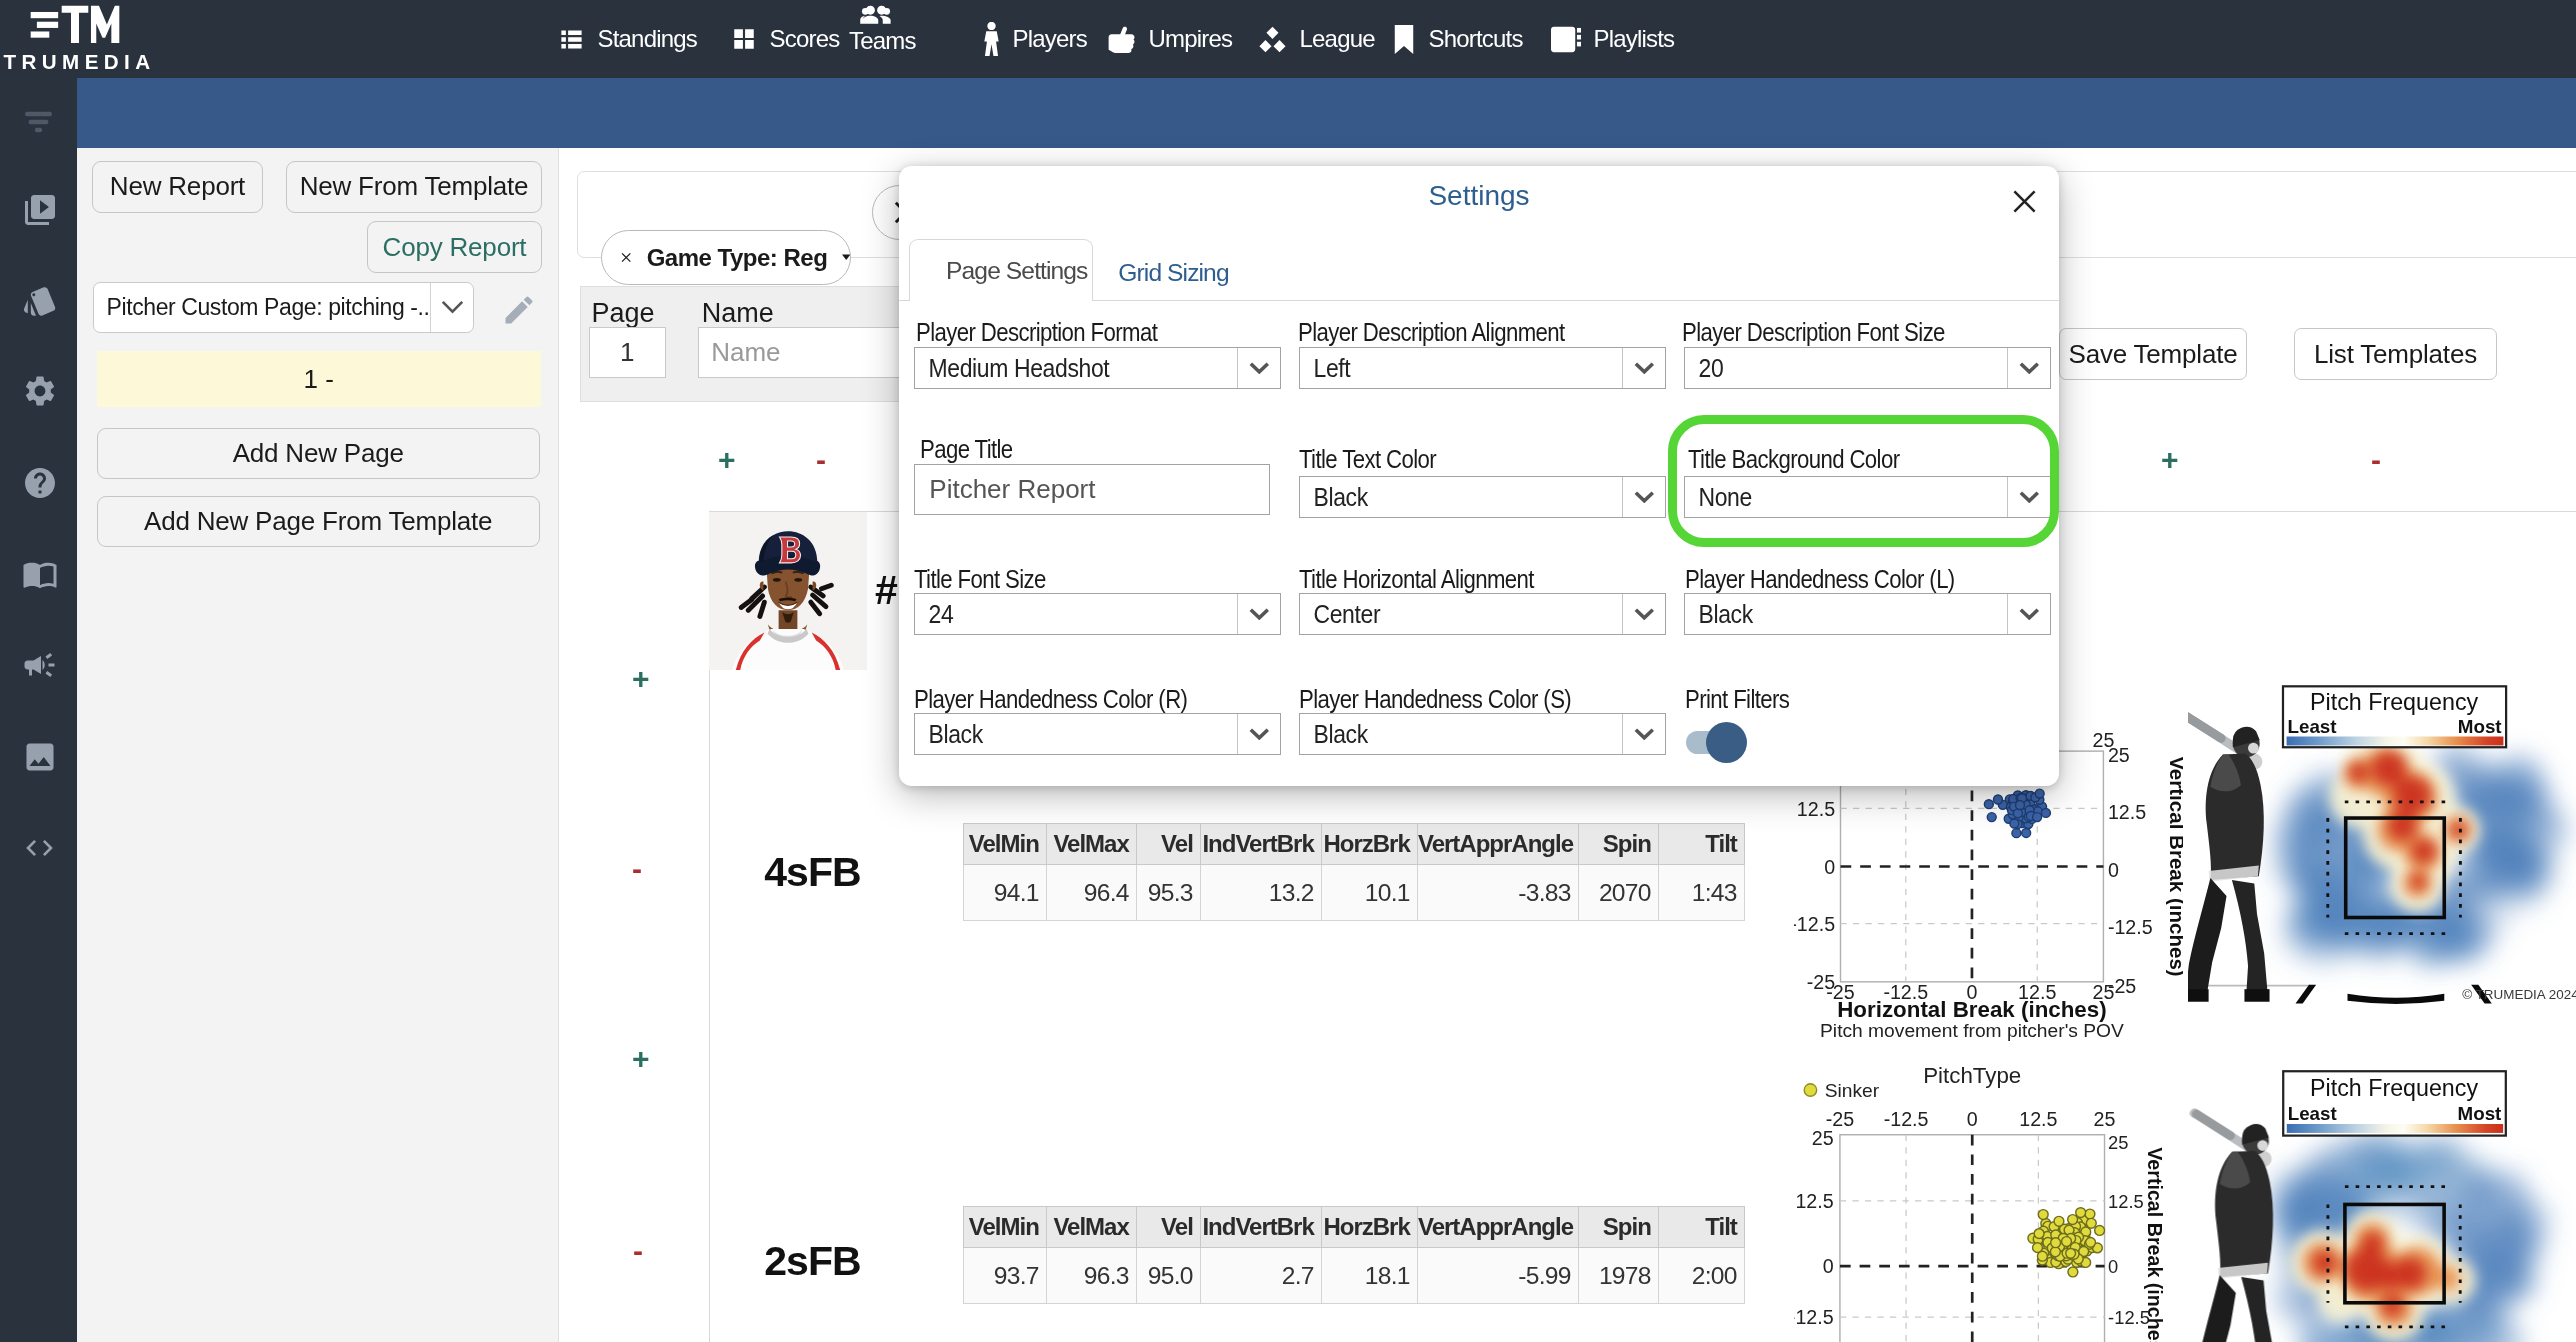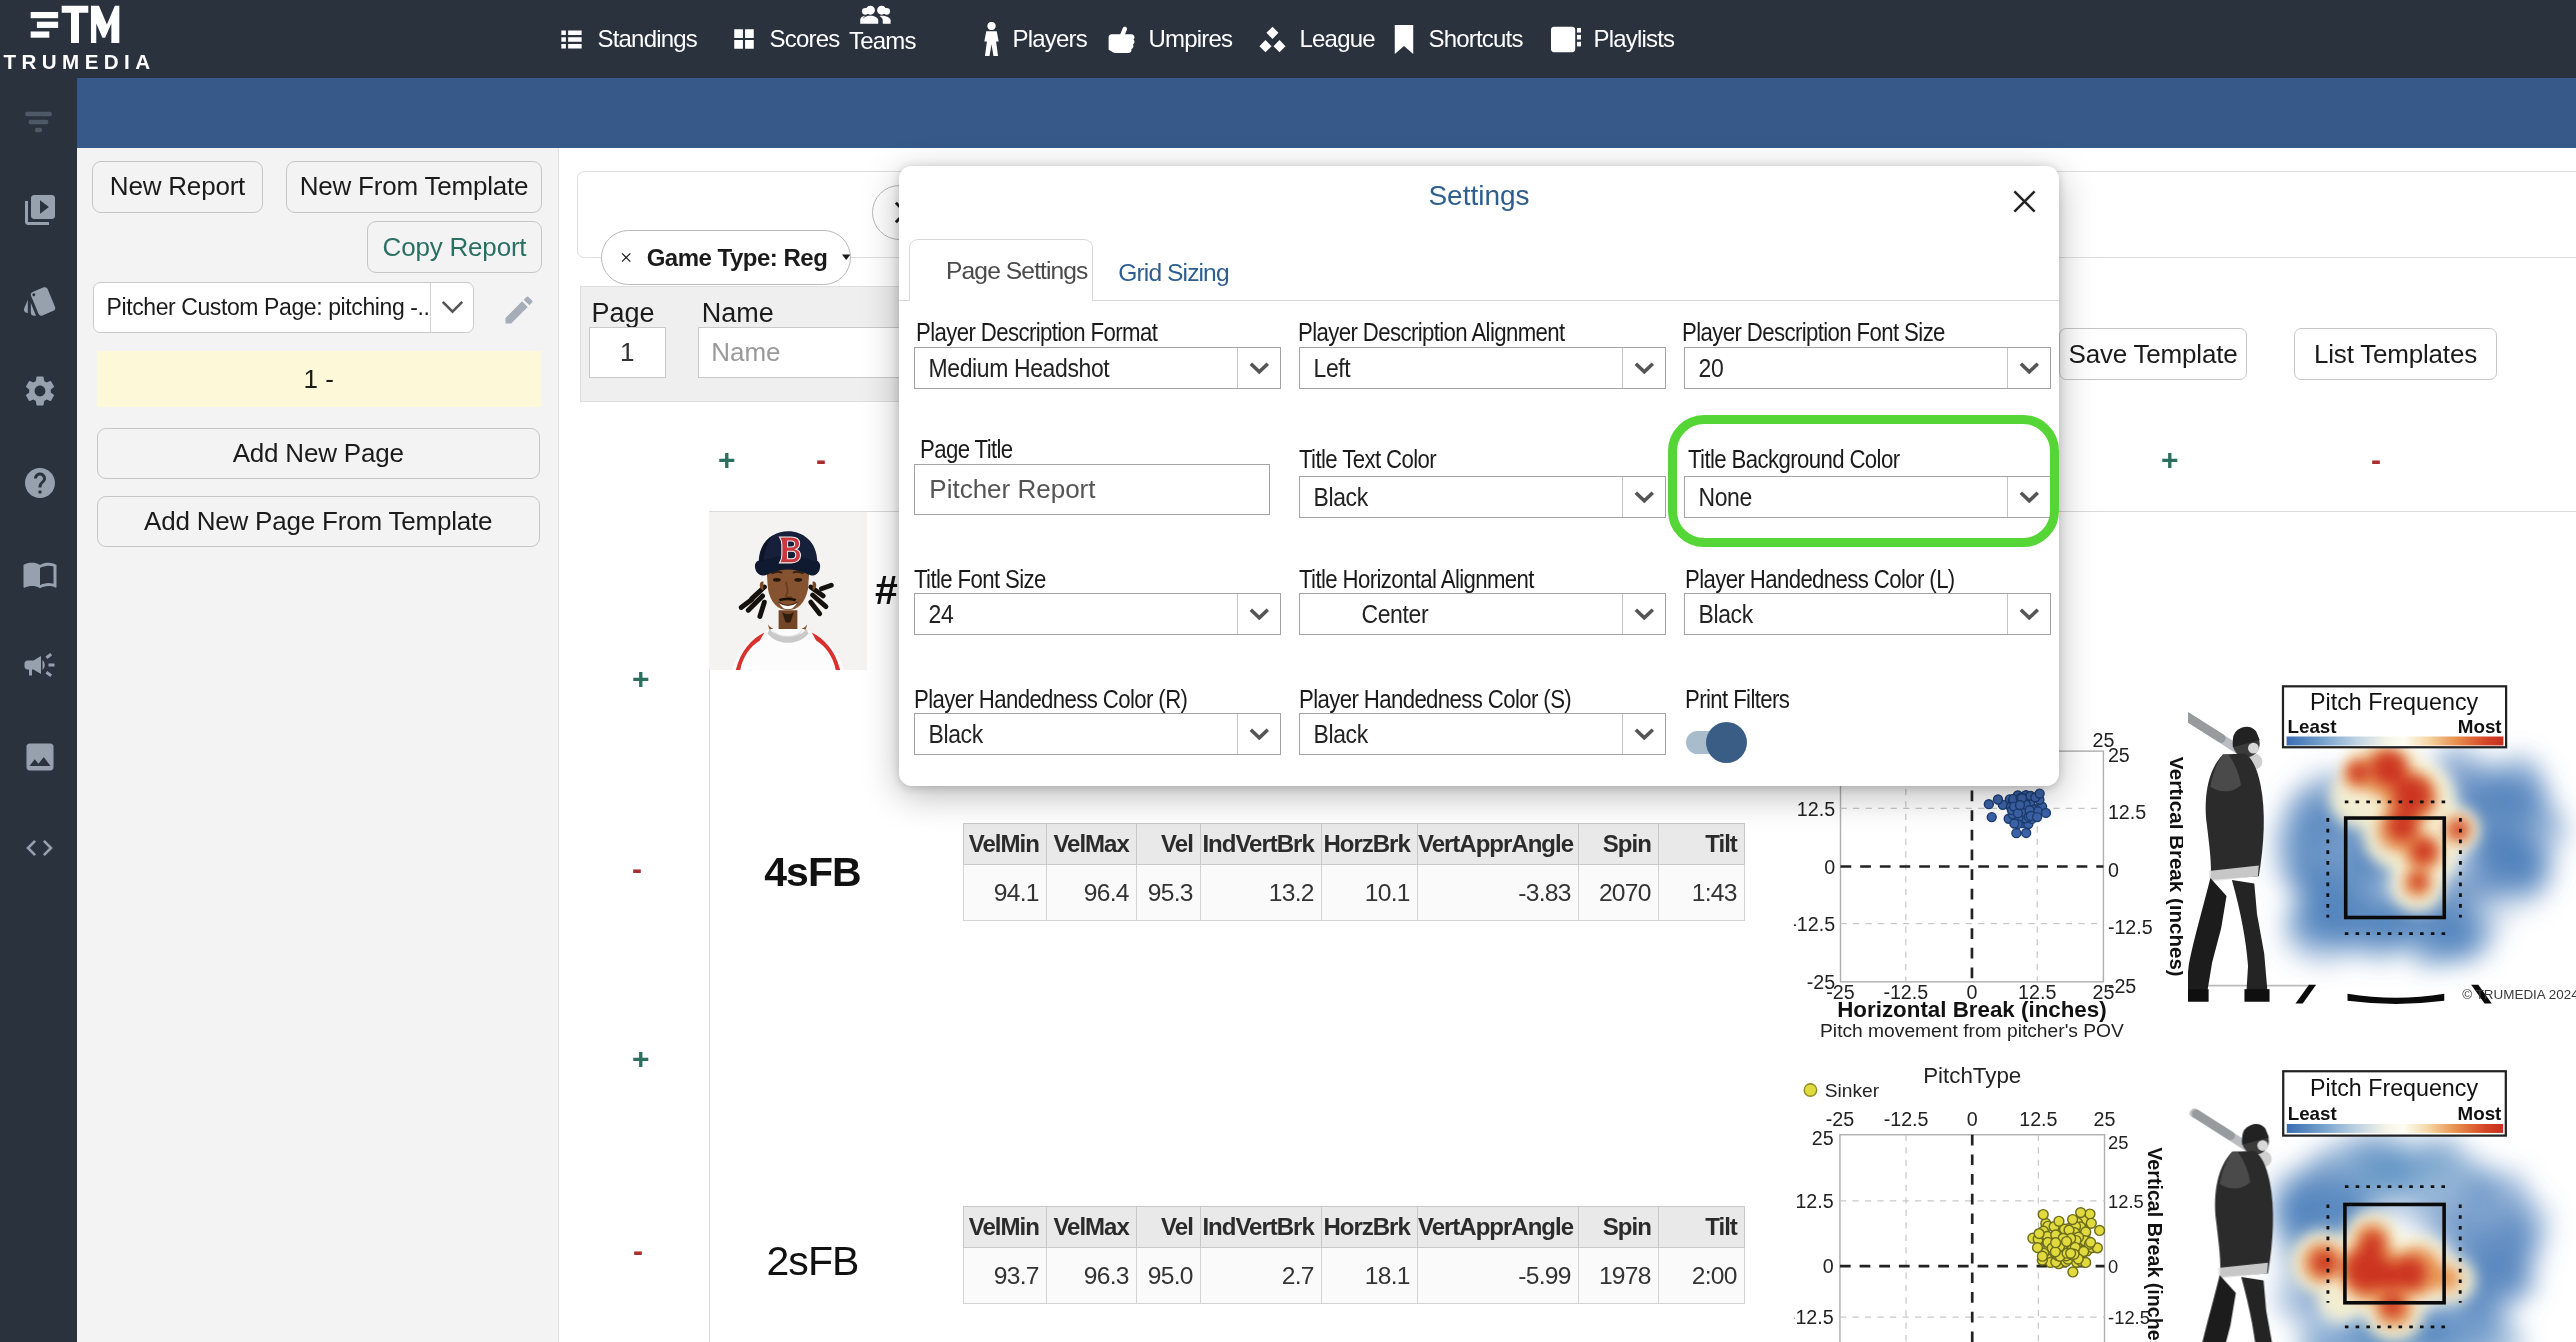--- a/index.html
+++ b/index.html
@@ -264,21 +264,21 @@
       <path d="M57 60 C56 45 60 33 72 26 C63 36 61 49 61 59 Z" fill="#0d1526"></path>
       <path d="M52 64 C50 57 54 53 59 55 C78 47 99 47 117 55 C122 53 126 57 124 64 C122 71 115 73 109 69 C95 63 82 63 68 69 C62 73 54 71 52 64 Z" fill="#0f1930"></path>
 
       <g fill="#c8383d" stroke="#f0f0f0" stroke-width="1.2">
         <path d="M79 28 h13 c6 0 9.5 3 9.5 7.5 c0 3 -1.8 5.2 -4.2 6.2 c3.2 1 5.2 3.4 5.2 7 c0 5 -4.2 8.3 -10.5 8.3 h-13 c1.8 -2.8 2.6 -4.8 2.6 -8.6 l0 -11.8 c0 -3.8 -0.8 -5.8 -2.6 -8.6 z M88 32.5 l0 6.8 h4 c2.8 0 4 -1.8 4 -3.4 c0 -1.9 -1.2 -3.4 -4 -3.4 z M88 44 l0 8.3 h4.8 c2.9 0 4.4 -1.9 4.4 -4.1 c0 -2.4 -1.5 -4.2 -4.4 -4.2 z"></path>
       </g>
     </svg>
     <div class="abs" style="left:315px;top:419px;font-size:41px;font-weight:bold;color:#111;">#</div>
 
     <div class="abs" style="left:118px;top:701px;width:269px;text-align:center;font-size:41px;font-weight:bold;color:#111;letter-spacing:-0.9px;">4sFB</div>
-    <div class="abs" style="left:118px;top:1090px;width:269px;text-align:center;font-size:41px;font-weight:normal;color:#111;letter-spacing:-0.9px;">2sFB</div>
+    <div class="abs" style="left:118px;top:1090px;width:269px;text-align:center;font-size:41px;font-weight:bold;color:#111;letter-spacing:-0.9px;">2sFB</div>
 
     <table class="stat abs" style="left:403px;top:675px;width:780px;">
       <colgroup>
           <col style="width:83px">
           <col style="width:90px">
           <col style="width:64px">
           <col style="width:121px">
           <col style="width:96px">
           <col style="width:161px">
           <col style="width:80px">
@@ -1208,21 +1208,21 @@
     <div class="mlabel" style="left:400px;top:399px;">Title Horizontal Alignment</div>
     <div class="mlabel" style="left:786px;top:399px;">Player Handedness Color (L)</div>
     <div class="msel" style="left:15px;top:427px;width:367px;height:42px;">
         <span class="txt">24</span>
         <span class="chev">
           <svg width="20.6" height="12.5" viewBox="0 0 23 14" fill="none" stroke="#555" stroke-width="4">
             <polyline points="2,2 11.5,11 21,2"></polyline>
           </svg>
         </span>
       </div>
-    <div class="msel" style="left:400px;top:427px;width:367px;height:42px;padding-left:48px;">
+    <div class="msel" style="left:400px;top:427px;width:367px;height:42px;">
         <span class="txt">Center</span>
         <span class="chev">
           <svg width="20.6" height="12.5" viewBox="0 0 23 14" fill="none" stroke="#555" stroke-width="4">
             <polyline points="2,2 11.5,11 21,2"></polyline>
           </svg>
         </span>
       </div>
     <div class="msel" style="left:785px;top:427px;width:367px;height:42px;">
         <span class="txt">Black</span>
         <span class="chev">

